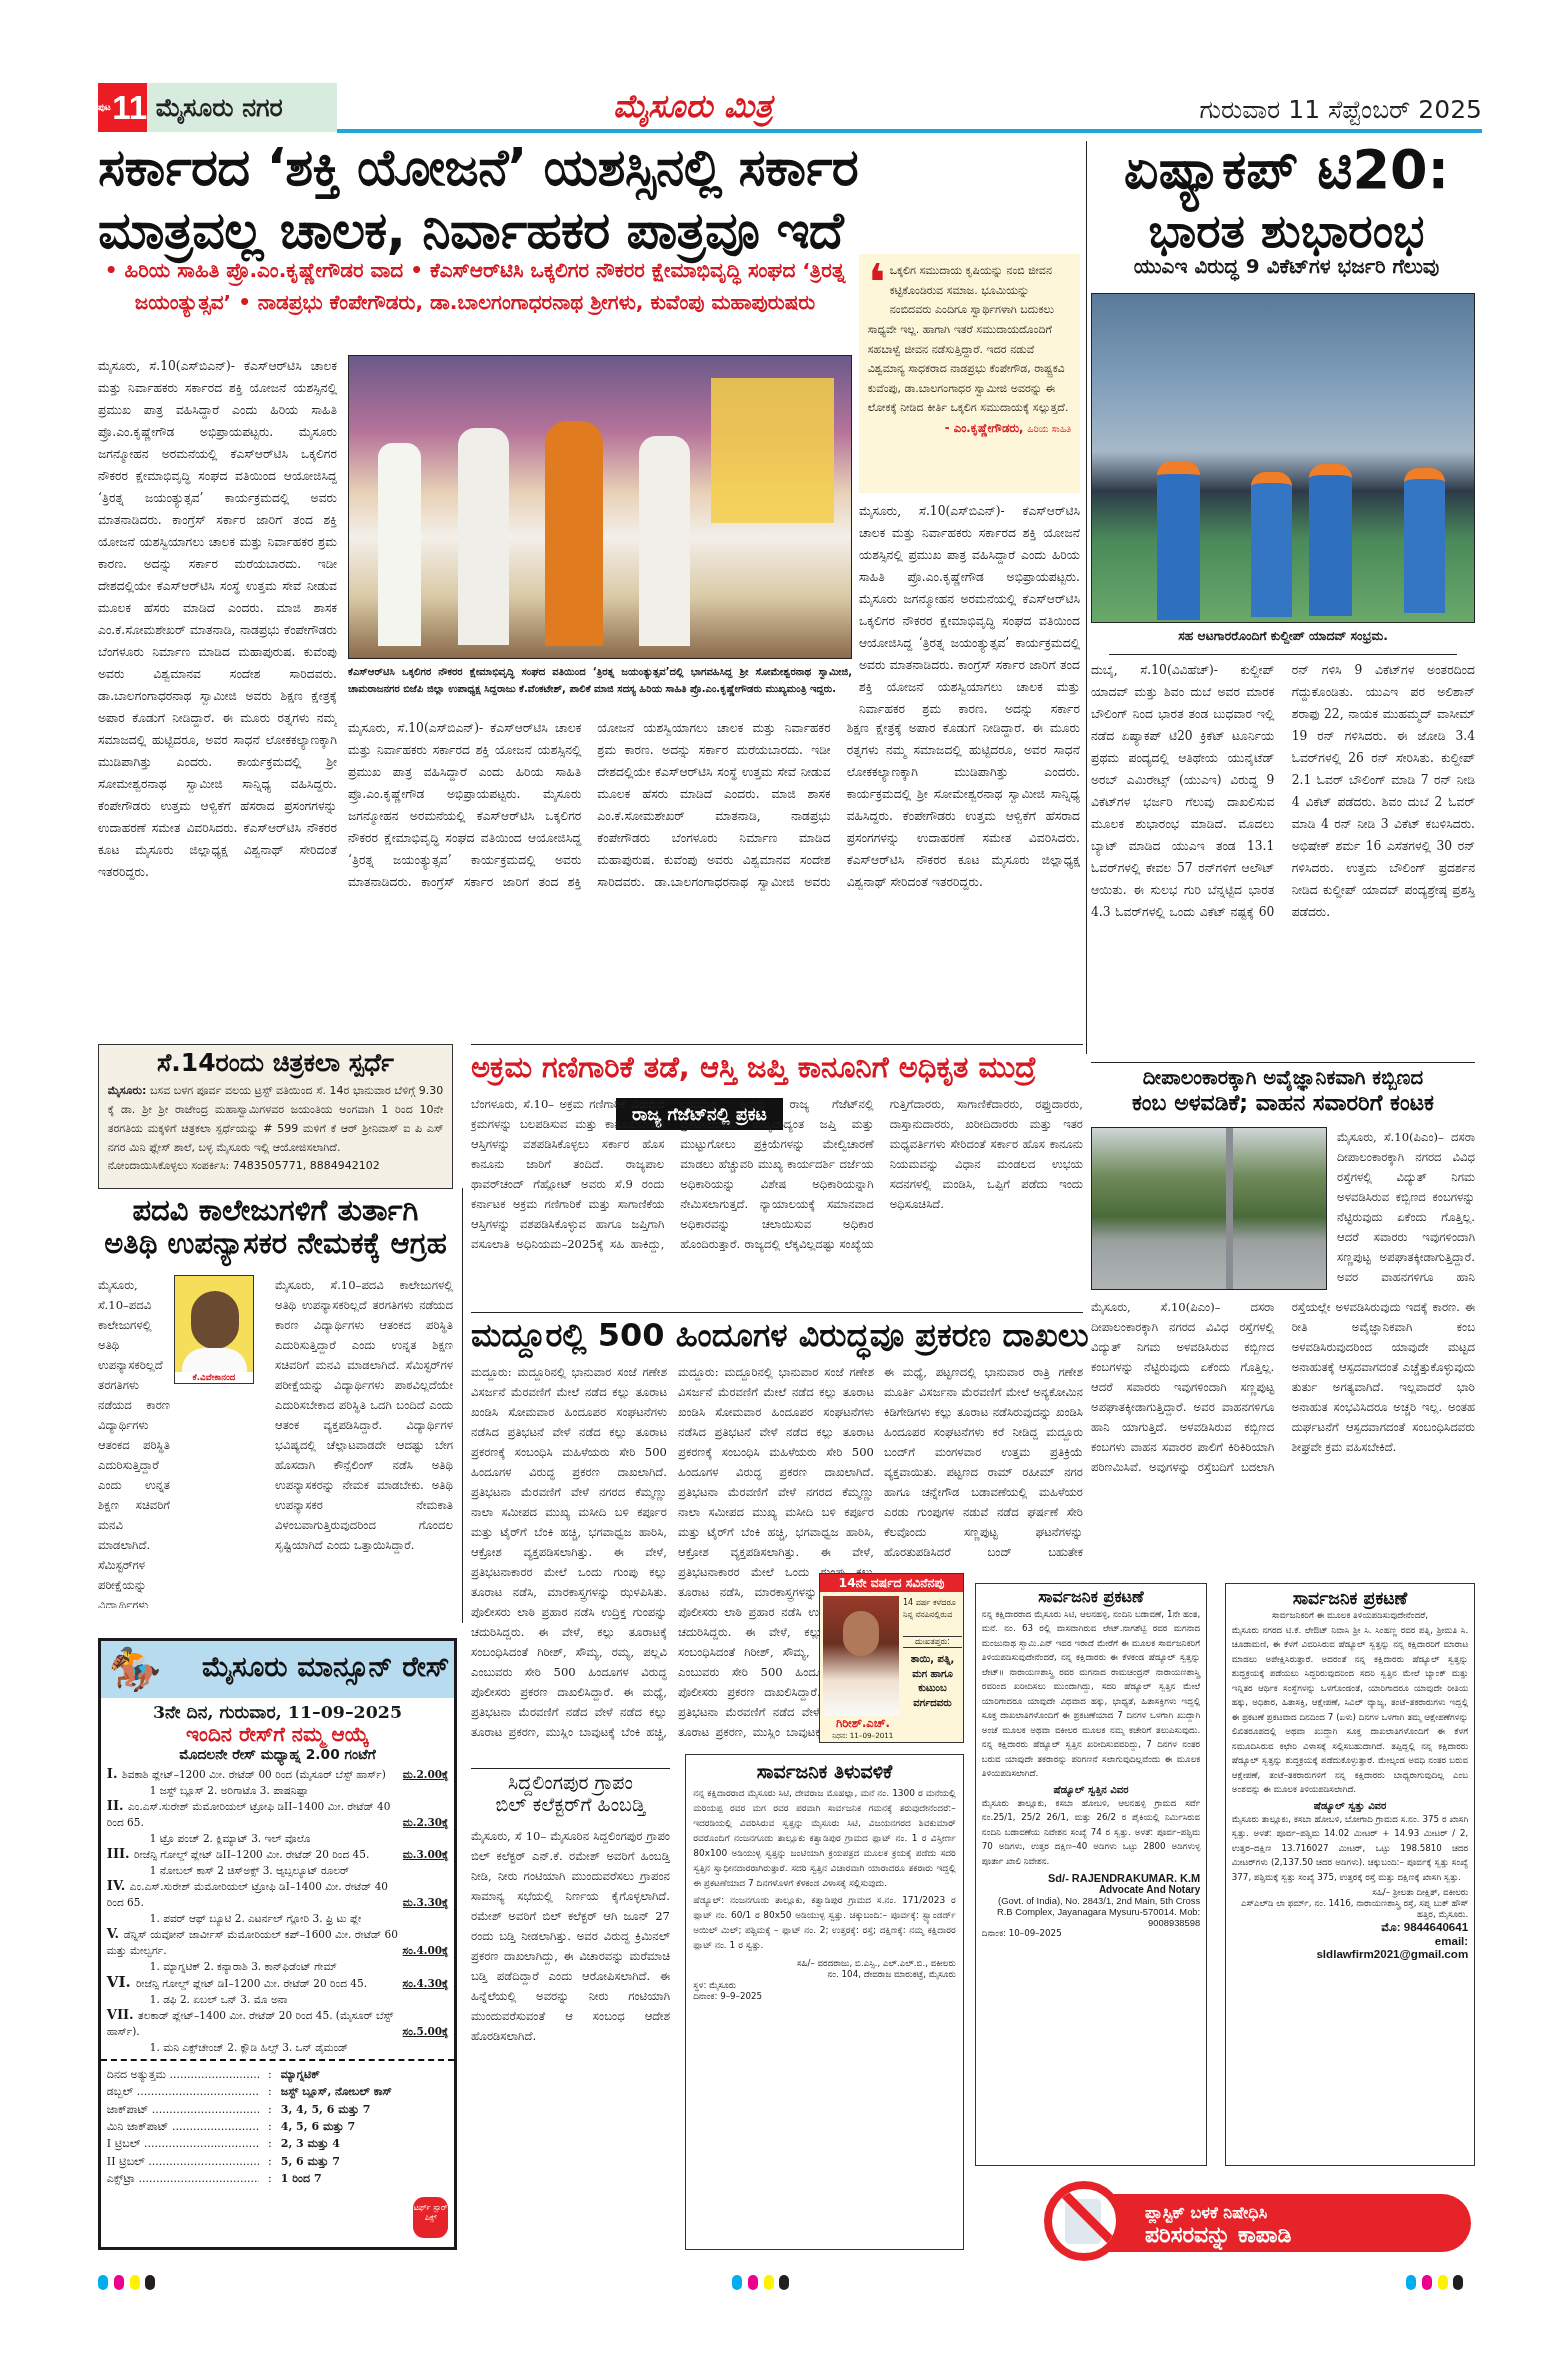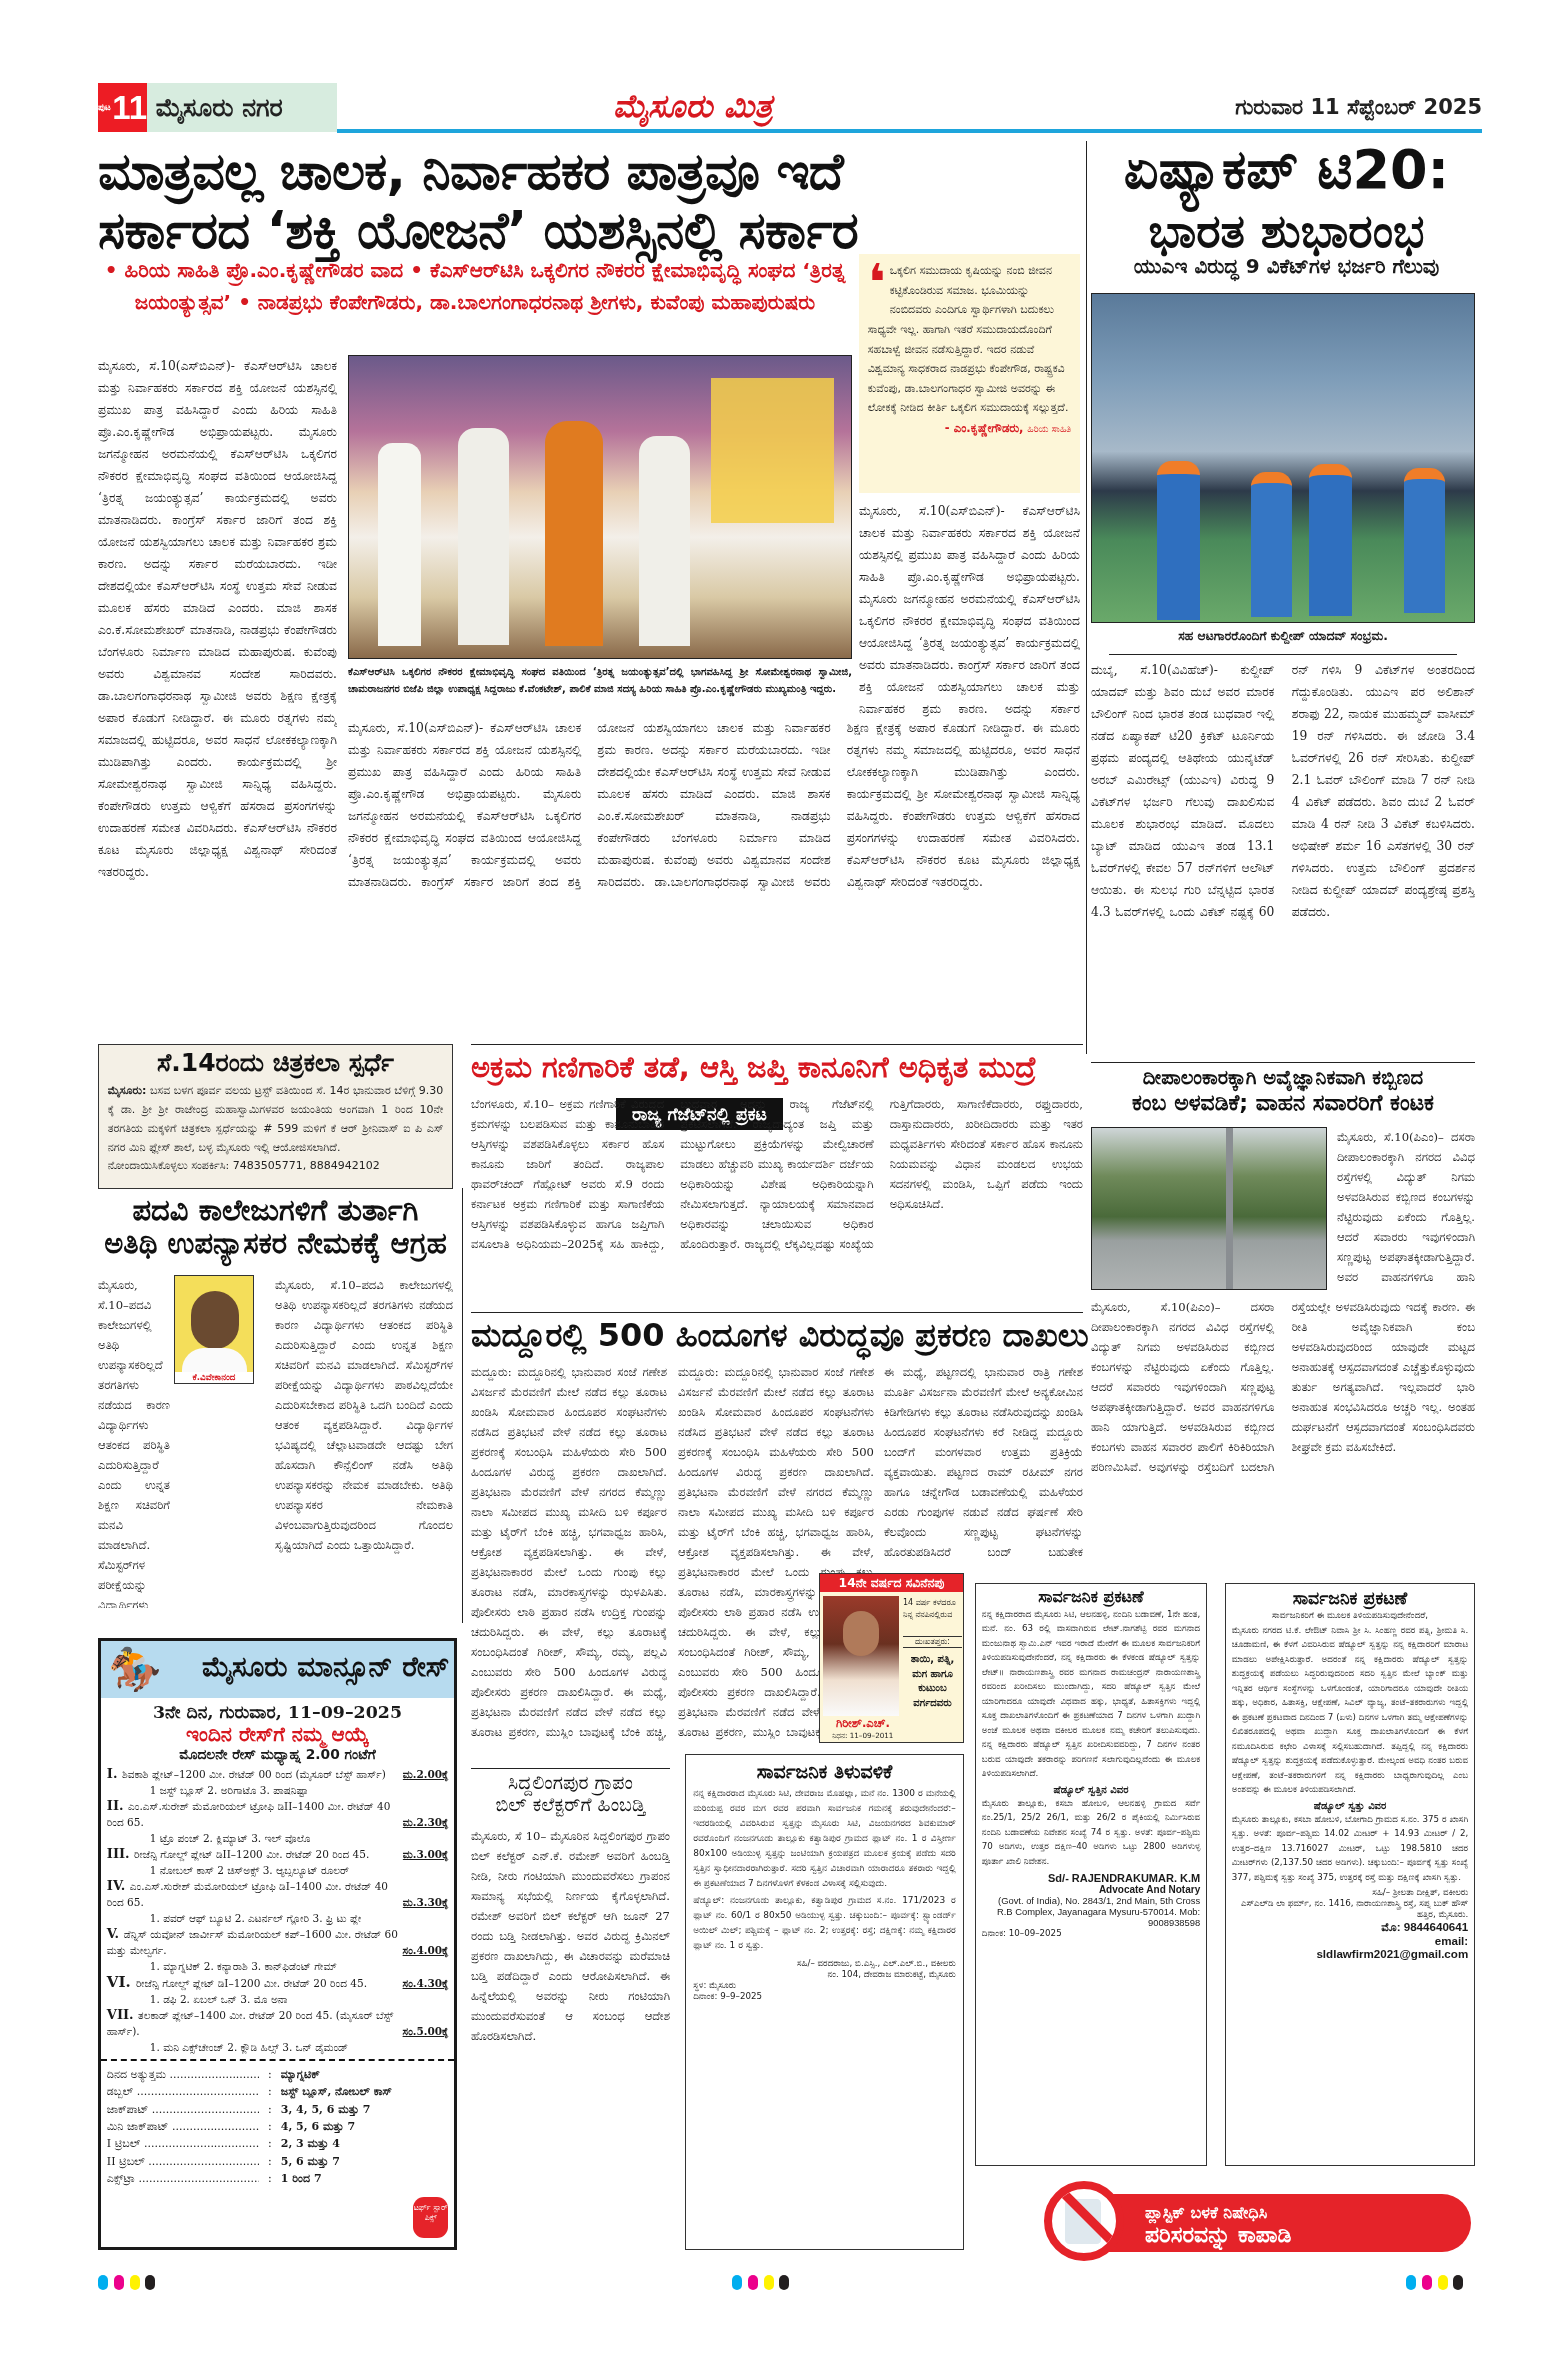--- a/index.html
+++ b/index.html
@@ -24,27 +24,27 @@
 
 <div class="abs" style="left:98px;top:83px;width:1384px;height:51px;">
   <div class="abs" style="left:0;top:0;width:49px;height:49px;background:#ed1c24;color:#fff;display:flex;align-items:center;justify-content:center;gap:1.4px;">
     <span style="font-size:8.7px;font-weight:bold;">ಪುಟ</span>
     <span style="font-family:'Liberation Sans',sans-serif;font-size:33px;font-weight:bold;">11</span>
   </div>
   <div class="abs" style="left:49px;top:0;width:190px;height:49px;background:#d7ecdf;display:flex;align-items:center;padding-left:8.7px;">
     <span style="font-size:25px;font-weight:bold;color:#222;">ಮೈಸೂರು ನಗರ</span>
   </div>
   <div class="abs" style="left:515px;top:4.3px;font-size:32px;font-weight:bold;font-style:italic;color:#d71920;font-family:'DejaVu Serif',serif;">ಮೈಸೂರು ಮಿತ್ರ</div>
-  <div class="abs" style="right:0;top:11.6px;font-size:21px;font-weight:bold;color:#222;">ಗುರುವಾರ 11 ಸೆಪ್ಟೆಂಬರ್ 2025</div>
+  <div class="abs" style="right:0;top:11.6px;font-size:25px;font-weight:normal;color:#222;">ಗುರುವಾರ 11 ಸೆಪ್ಟೆಂಬರ್ 2025</div>
   <div class="abs" style="left:239px;top:46px;width:1145px;height:4.3px;background:#1ea5dc;"></div>
 </div>
 
 <div class="abs" style="left:98px;top:139px;width:978px;">
+  <div class="hl" style="font-size:51px;white-space:nowrap;letter-spacing:-0.7px;">ಸರ್ಕಾರದ ‘ಶಕ್ತಿ ಯೋಜನೆ’ ಯಶಸ್ಸಿನಲ್ಲಿ ಸರ್ಕಾರ</div>
   <div class="hl" style="font-size:51px;white-space:nowrap;letter-spacing:-0.7px;margin-top:4.3px;">ಮಾತ್ರವಲ್ಲ ಚಾಲಕ, ನಿರ್ವಾಹಕರ ಪಾತ್ರವೂ ಇದೆ</div>
-  <div class="hl" style="font-size:51px;white-space:nowrap;letter-spacing:-0.7px;">ಸರ್ಕಾರದ ‘ಶಕ್ತಿ ಯೋಜನೆ’ ಯಶಸ್ಸಿನಲ್ಲಿ ಸರ್ಕಾರ</div>
 </div>
 <div class="vline" style="left:1086px;top:141px;height:913px;"></div>
 
 <div class="abs red" style="left:98px;top:254px;width:754px;font-size:20px;font-weight:bold;line-height:32px;text-align:center;">• ಹಿರಿಯ ಸಾಹಿತಿ ಪ್ರೊ.ಎಂ.ಕೃಷ್ಣೇಗೌಡರ ವಾದ • ಕೆಎಸ್‌ಆರ್‌ಟಿಸಿ ಒಕ್ಕಲಿಗರ ನೌಕರರ ಕ್ಷೇಮಾಭಿವೃದ್ಧಿ ಸಂಘದ ‘ತ್ರಿರತ್ನ ಜಯಂತ್ಯುತ್ಸವ’ • ನಾಡಪ್ರಭು ಕೆಂಪೇಗೌಡರು, ಡಾ.ಬಾಲಗಂಗಾಧರನಾಥ ಶ್ರೀಗಳು, ಕುವೆಂಪು ಮಹಾಪುರುಷರು</div>
 
 <div class="abs" style="left:859px;top:254px;width:221px;height:239px;background:#fdf6d8;padding:7.2px 8.7px;">
   <span style="float:left;font-size:51px;line-height:43px;color:#d71920;font-weight:bold;margin-right:4.3px;">❛</span>
   <div style="font-size:11px;line-height:19.6px;color:#222;">ಒಕ್ಕಲಿಗ ಸಮುದಾಯ ಕೃಷಿಯನ್ನು ನಂಬಿ ಜೀವನ ಕಟ್ಟಿಕೊಂಡಿರುವ ಸಮಾಜ. ಭೂಮಿಯನ್ನು ನಂಬಿದವರು ಎಂದಿಗೂ ಸ್ವಾರ್ಥಿಗಳಾಗಿ ಬದುಕಲು ಸಾಧ್ಯವೇ ಇಲ್ಲ. ಹಾಗಾಗಿ ಇತರೆ ಸಮುದಾಯದೊಂದಿಗೆ ಸಹಬಾಳ್ವೆ ಜೀವನ ನಡೆಸುತ್ತಿದ್ದಾರೆ. ಇದರ ನಡುವೆ ವಿಶ್ವಮಾನ್ಯ ಸಾಧಕರಾದ ನಾಡಪ್ರಭು ಕೆಂಪೇಗೌಡ, ರಾಷ್ಟ್ರಕವಿ ಕುವೆಂಪು, ಡಾ.ಬಾಲಗಂಗಾಧರ ಸ್ವಾಮೀಜಿ ಅವರನ್ನು ಈ ಲೋಕಕ್ಕೆ ನೀಡಿದ ಕೀರ್ತಿ ಒಕ್ಕಲಿಗ ಸಮುದಾಯಕ್ಕೆ ಸಲ್ಲುತ್ತದೆ.</div>
   <div style="text-align:right;margin-top:2.9px;">
     <span class="red" style="font-size:11.6px;font-weight:bold;margin-left:25px;">- ಎಂ.ಕೃಷ್ಣೇಗೌಡರು,</span>

